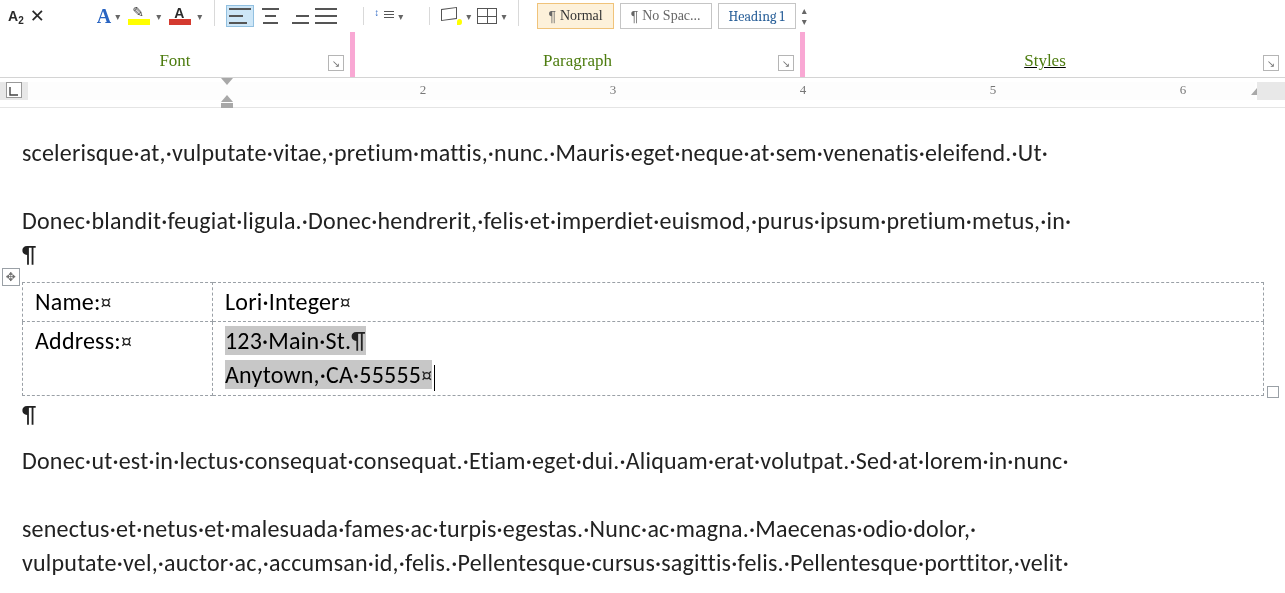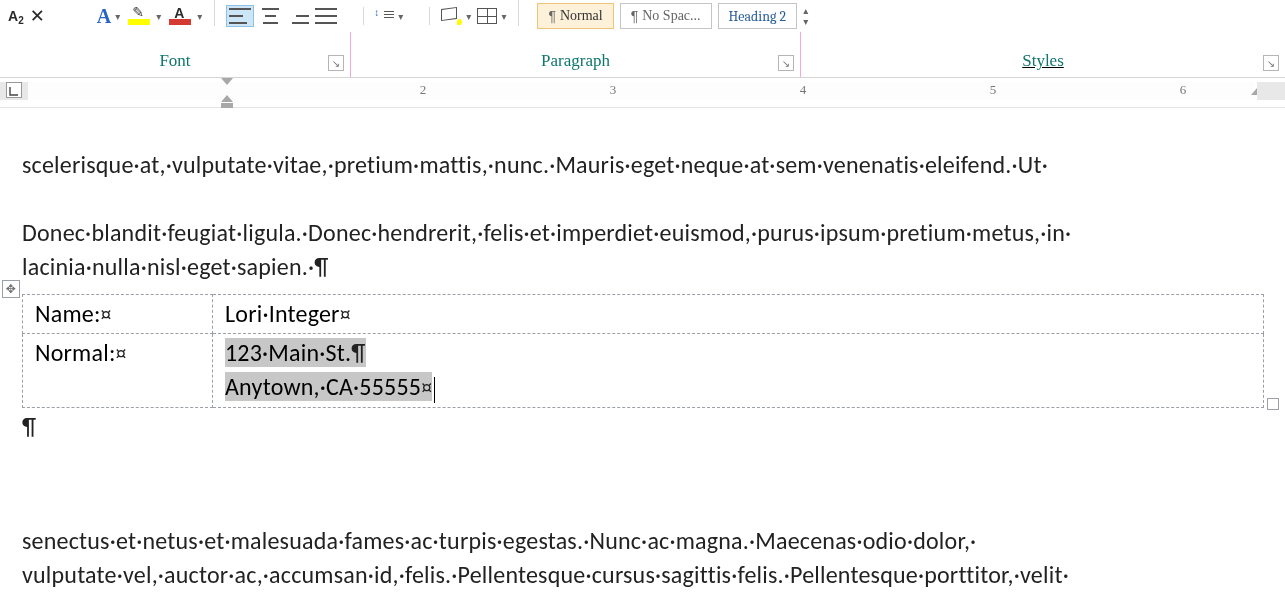--- a/index.html
+++ b/index.html
@@ -73,22 +73,22 @@
 
   
   .ribbon-labels {
     height: 46px;
     background: #fff;
     display:flex;
     position:relative;
     border-bottom:1px solid #d4d4d4;
   }
   .group { position:relative; height:100%; display:flex; align-items:flex-end; justify-content:center; }
-  .group + .group { border-left:1px solid #f9a8d4;justify-content:center; }
-  .group-label { font:17px 'Segoe UI'; color:#0f766e; padding-bottom:6px; }
+  .group + .group { border-left:5px solid #f9a8d4;justify-content:center; }
+  .group-label { font:17px 'Segoe UI'; color:#4d7c0f; padding-bottom:6px; }
   .dialog-launcher {
     position:absolute; right:6px; bottom:6px;
     width:16px; height:16px; border:1px solid #b5b5b5;
     font:10px Arial; color:#777;
     display:flex; align-items:center; justify-content:center;
   }
   .group.font { width:350px; }
   .group.paragraph { width:450px; }
   .group.styles { flex:1;text-decoration:underline; }
 
@@ -124,21 +124,20 @@
     top:108px; left:0; right:0; bottom:0;
     background:#fff;
     overflow:hidden;
   }
   .doc-page {
     position:absolute;
     left:22px; right:8px; top:28px;
     font: 24px/1.42 Calibri, sans-serif;
     color:#222;
     letter-spacing:0.2px;
-    margin-top:12px;
   }
   .doc-page p { margin:0; }
   .doc-page .pilcrow::after { content:'¶'; color:#222; }
   .doc-page .para2 { margin-top:12px; }
 
   
   .tbl-wrap { position:relative; margin-top:10px; margin-bottom:2px; }
   .tbl-move {
     position:absolute; left:-20px; top:-14px;
     width:18px; height:18px; border:1px solid #9aa0a6;
@@ -245,21 +244,21 @@
   <div class="segment styles-block" style="margin-left:6px;">
     <span class="style-thumb active">
         <span class="sym">¶</span>
         <span>Normal</span>
       </span>
     <span class="style-thumb">
         <span class="sym">¶</span>
         <span>No Spac...</span>
       </span>
     <span class="style-thumb heading">
-        <span>Heading 2</span>
+        <span>Heading 1</span>
       </span>
     <span class="style-drop">
         <span>▴</span>
         <span>▾</span>
       </span>
   </div>
 </div>
 
 <div class="ribbon-labels">
   <div class="group font">
@@ -300,46 +299,46 @@
   <div class="right-edge"></div>
 </div>
 
 <div class="doc-canvas">
   <div class="doc-page">
 
     <p>
       <span>scelerisque·at,·vulputate·vitae,·pretium·mattis,·nunc.·Mauris·eget·neque·at·sem·venenatis·eleifend.·Ut·</span><br>
       <br>
       <span>Donec·blandit·feugiat·ligula.·Donec·hendrerit,·felis·et·imperdiet·euismod,·purus·ipsum·pretium·metus,·in·</span><br>
-      <span>lacinia·nulla·nisl·eget·sapien.·</span><span class="pilcrow"></span>
+      <span class="pilcrow"></span>
     </p>
 
     <div class="tbl-wrap">
       <div class="tbl-move">✥</div>
       <table class="word-tbl">
         <tbody>
             <tr>
           <td class="col1"><span>Name:</span><span class="cell-mark"></span></td>
           <td><span>Lori·Integer</span><span class="cell-mark"></span></td>
         </tr>
         <tr>
-          <td class="col1"><span>Normal:</span><span class="cell-mark"></span></td>
+          <td class="col1"><span>Address:</span><span class="cell-mark"></span></td>
           <td>
             <span class="sel">123·Main·St.</span><span class="pilcrow sel"></span><br>
             <span class="sel">Anytown,·CA·55555</span><span class="cell-mark sel"></span><span class="cursor-caret"></span>
           </td>
         </tr>
       </tbody>
         </table>
       <div class="tbl-resize"></div>
     </div>
 
     <p><span class="pilcrow"></span></p>
 
     <p class="para2">
-      <br>
+      <span>Donec·ut·est·in·lectus·consequat·consequat.·Etiam·eget·dui.·Aliquam·erat·volutpat.·Sed·at·lorem·in·nunc·</span><br>
       <br>
       <span>senectus·et·netus·et·malesuada·fames·ac·turpis·egestas.·Nunc·ac·magna.·Maecenas·odio·dolor,·</span><br>
       <span>vulputate·vel,·auctor·ac,·accumsan·id,·felis.·Pellentesque·cursus·sagittis·felis.·Pellentesque·porttitor,·velit·</span>
     </p>
 
   </div>
 </div>
 
 </body></html>

